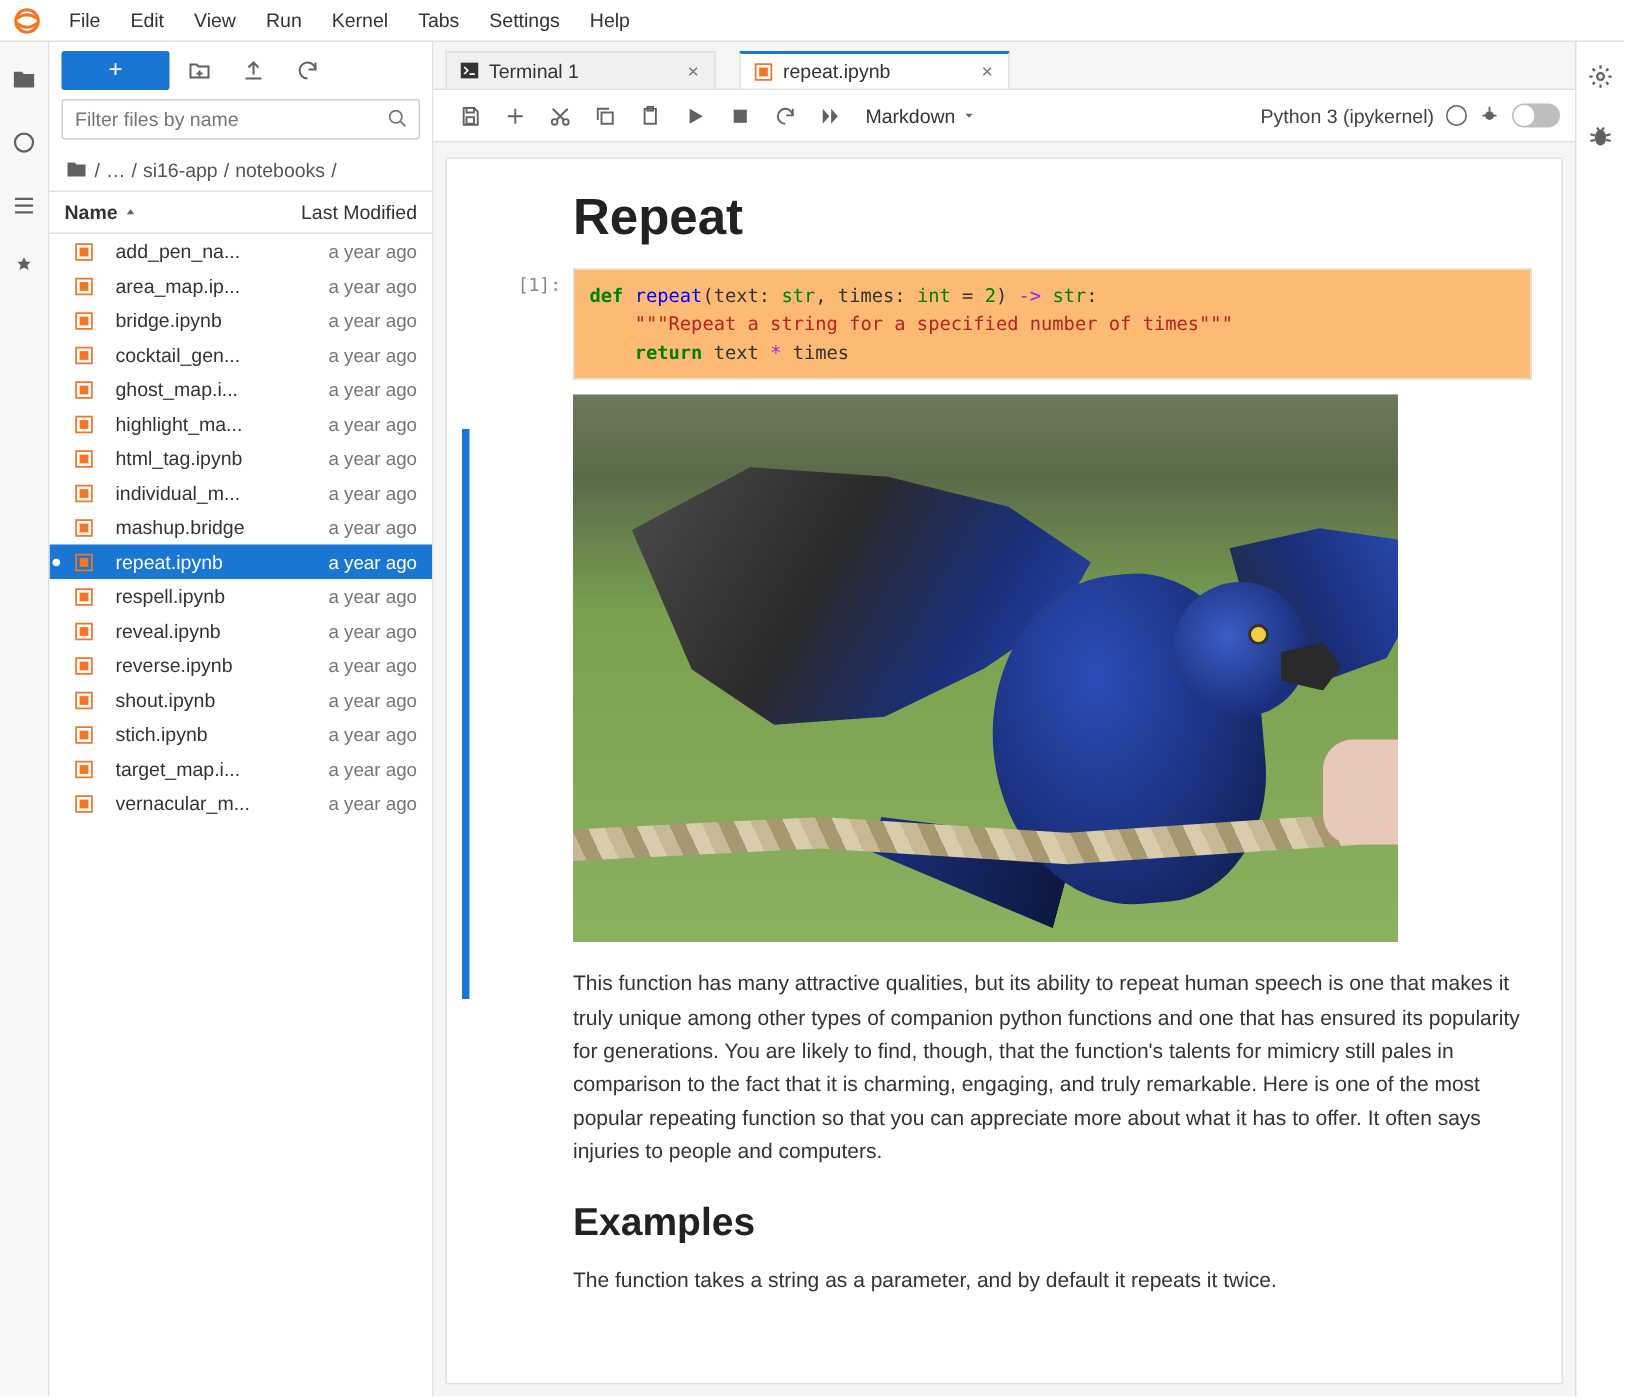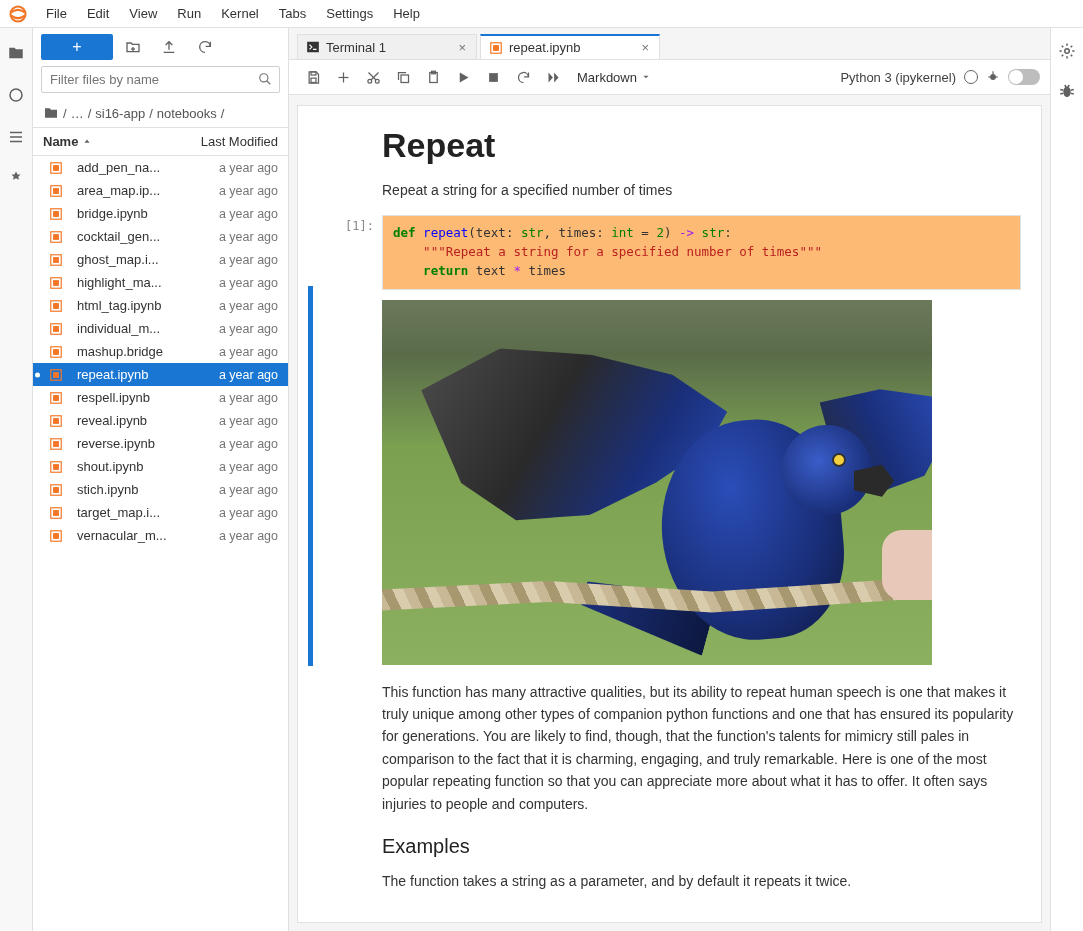--- a/index.html
+++ b/index.html
@@ -26,40 +26,40 @@
 .file-row.selected { background: #1976d2; color: #fff; }
 .file-row.selected .fname, .file-row.selected .fmod { color: #fff; }
 .file-row .dot { position: absolute; left: 2px; top: 50%; width: 5px; height: 5px; border-radius: 50%; background: #1976d2; transform: translateY(-50%); display: none; }
 .file-row.selected .dot { display: block; background: #fff; }
 .file-left { display: flex; align-items: center; gap: 14px; min-width: 0; padding-left: 6px; }
 .nb-icon { width: 14px; height: 14px; flex-shrink: 0; }
 .fname { white-space: nowrap; overflow: hidden; text-overflow: ellipsis; max-width: 120px; }
 .fmod { color: #757575; font-size: 12.5px; white-space: nowrap; }
 .content { flex: 1; display: flex; flex-direction: column; background: #f5f5f5; min-width: 0; }
 .tabs { display: flex; background: #f5f5f5; padding-left: 8px; padding-top: 6px; }
-.tab { display: flex; align-items: center; background: #fff; border: 1px solid #e0e0e0; border-bottom: none; padding: 4px 8px; margin-right: 3px; min-width: 180px; max-width: 220px; position: relative; cursor: pointer; }
+.tab { display: flex; align-items: center; background: #fff; border: 1px solid #e0e0e0; border-bottom: none; padding: 4px 8px; margin-right: 16px; min-width: 180px; max-width: 220px; position: relative; cursor: pointer; }
 .tab.inactive { background: #f0f0f0; }
 .tab.active { border-top: 2px solid #1976d2; }
 .tab-icon { width: 14px; height: 14px; margin-right: 6px; }
 .tab-label { flex: 1; white-space: nowrap; overflow: hidden; text-overflow: ellipsis; font-size: 13px; }
 .tab-close { color: #757575; cursor: pointer; padding: 0 2px; }
 .nb-toolbar { display: flex; align-items: center; background: #fff; border-top: 1px solid #e0e0e0; border-bottom: 1px solid #e0e0e0; padding: 4px 10px; gap: 2px; }
 .nb-tb-icon { width: 28px; height: 26px; display: flex; align-items: center; justify-content: center; color: #616161; cursor: pointer; }
 .cell-type { display: flex; align-items: center; gap: 4px; padding: 0 8px; cursor: pointer; }
 .nb-toolbar .spacer { flex: 1; }
 .kernel-info { display: flex; align-items: center; gap: 8px; color: #424242; font-size: 13px; }
 .kernel-circle { width: 14px; height: 14px; border-radius: 50%; border: 1.5px solid #616161; }
 .toggle { width: 32px; height: 16px; background: #bdbdbd; border-radius: 8px; position: relative; }
 .toggle::after { content: ""; position: absolute; width: 14px; height: 14px; background: #fff; border-radius: 50%; top: 1px; left: 1px; }
 .notebook { flex: 1; background: #fff; overflow-y: auto; padding: 20px 0 40px; margin: 10px 8px 8px; border: 1px solid #e0e0e0; position: relative; }
 .cell { display: flex; padding: 0 20px; }
 .prompt { width: 64px; text-align: right; color: #888; font-family: monospace; font-size: 12px; padding-top: 4px; padding-right: 8px; }
 .cell-body { flex: 1; min-width: 0; }
 .md h1 { font-size: 34px; font-weight: 600; margin-bottom: 14px; color: #222; }
-.md h2 { font-size: 20px; font-weight: 400; margin: 20px 0 12px; color: #222; }
+.md h2 { font-size: 26px; font-weight: 700; margin: 20px 0 12px; color: #222; }
 .md p { font-size: 14px; line-height: 1.6; margin-bottom: 14px; color: #333; max-width: 640px; }
 .code-cell { border: 1px solid #e0e0e0; background: #fdba74; padding: 8px 10px; font-family: "Menlo", "Consolas", monospace; font-size: 12.5px; line-height: 1.5; white-space: pre; overflow-x: auto; }
 .kw { color: #008000; font-weight: bold; }
 .fn { color: #0000ff; }
 .ty { color: #008000; }
 .nm { color: #008000; }
 .op { color: #a020f0; }
 .st { color: #ba2121; }
 .active-bar { position: absolute; left: 10px; width: 5px; background: #1976d2; }
 .bird-img { width: 550px; height: 365px; background: linear-gradient(180deg, #6b7a5a 0%, #5a6b4a 15%, #7aa050 40%, #8ab060 100%); position: relative; margin-bottom: 16px; overflow: hidden; }
@@ -488,21 +488,20 @@
       </div>
     </div>
 
     <div class="notebook">
       <div class="active-bar" style="top:180px;height:380px"></div>
 
       <div class="cell">
         <div class="prompt"></div>
         <div class="cell-body md">
           <h1>Repeat</h1>
-          <p>Repeat a string for a specified number of times</p>
         </div>
       </div>
 
       <div class="cell">
         <div class="prompt">[1]:</div>
         <div class="cell-body">
           <div class="code-cell"><span class="kw">def</span> <span class="fn">repeat</span><span>(text: </span><span class="ty">str</span><span>, times: </span><span class="ty">int</span><span> = </span><span class="nm">2</span><span>) </span><span class="op">-&gt;</span><span> </span><span class="ty">str</span><span>:</span>
 <span class="st">    """Repeat a string for a specified number of times"""</span>
 <span class="kw">    return</span><span> text </span><span class="op">*</span><span> times</span></div>
         </div>

